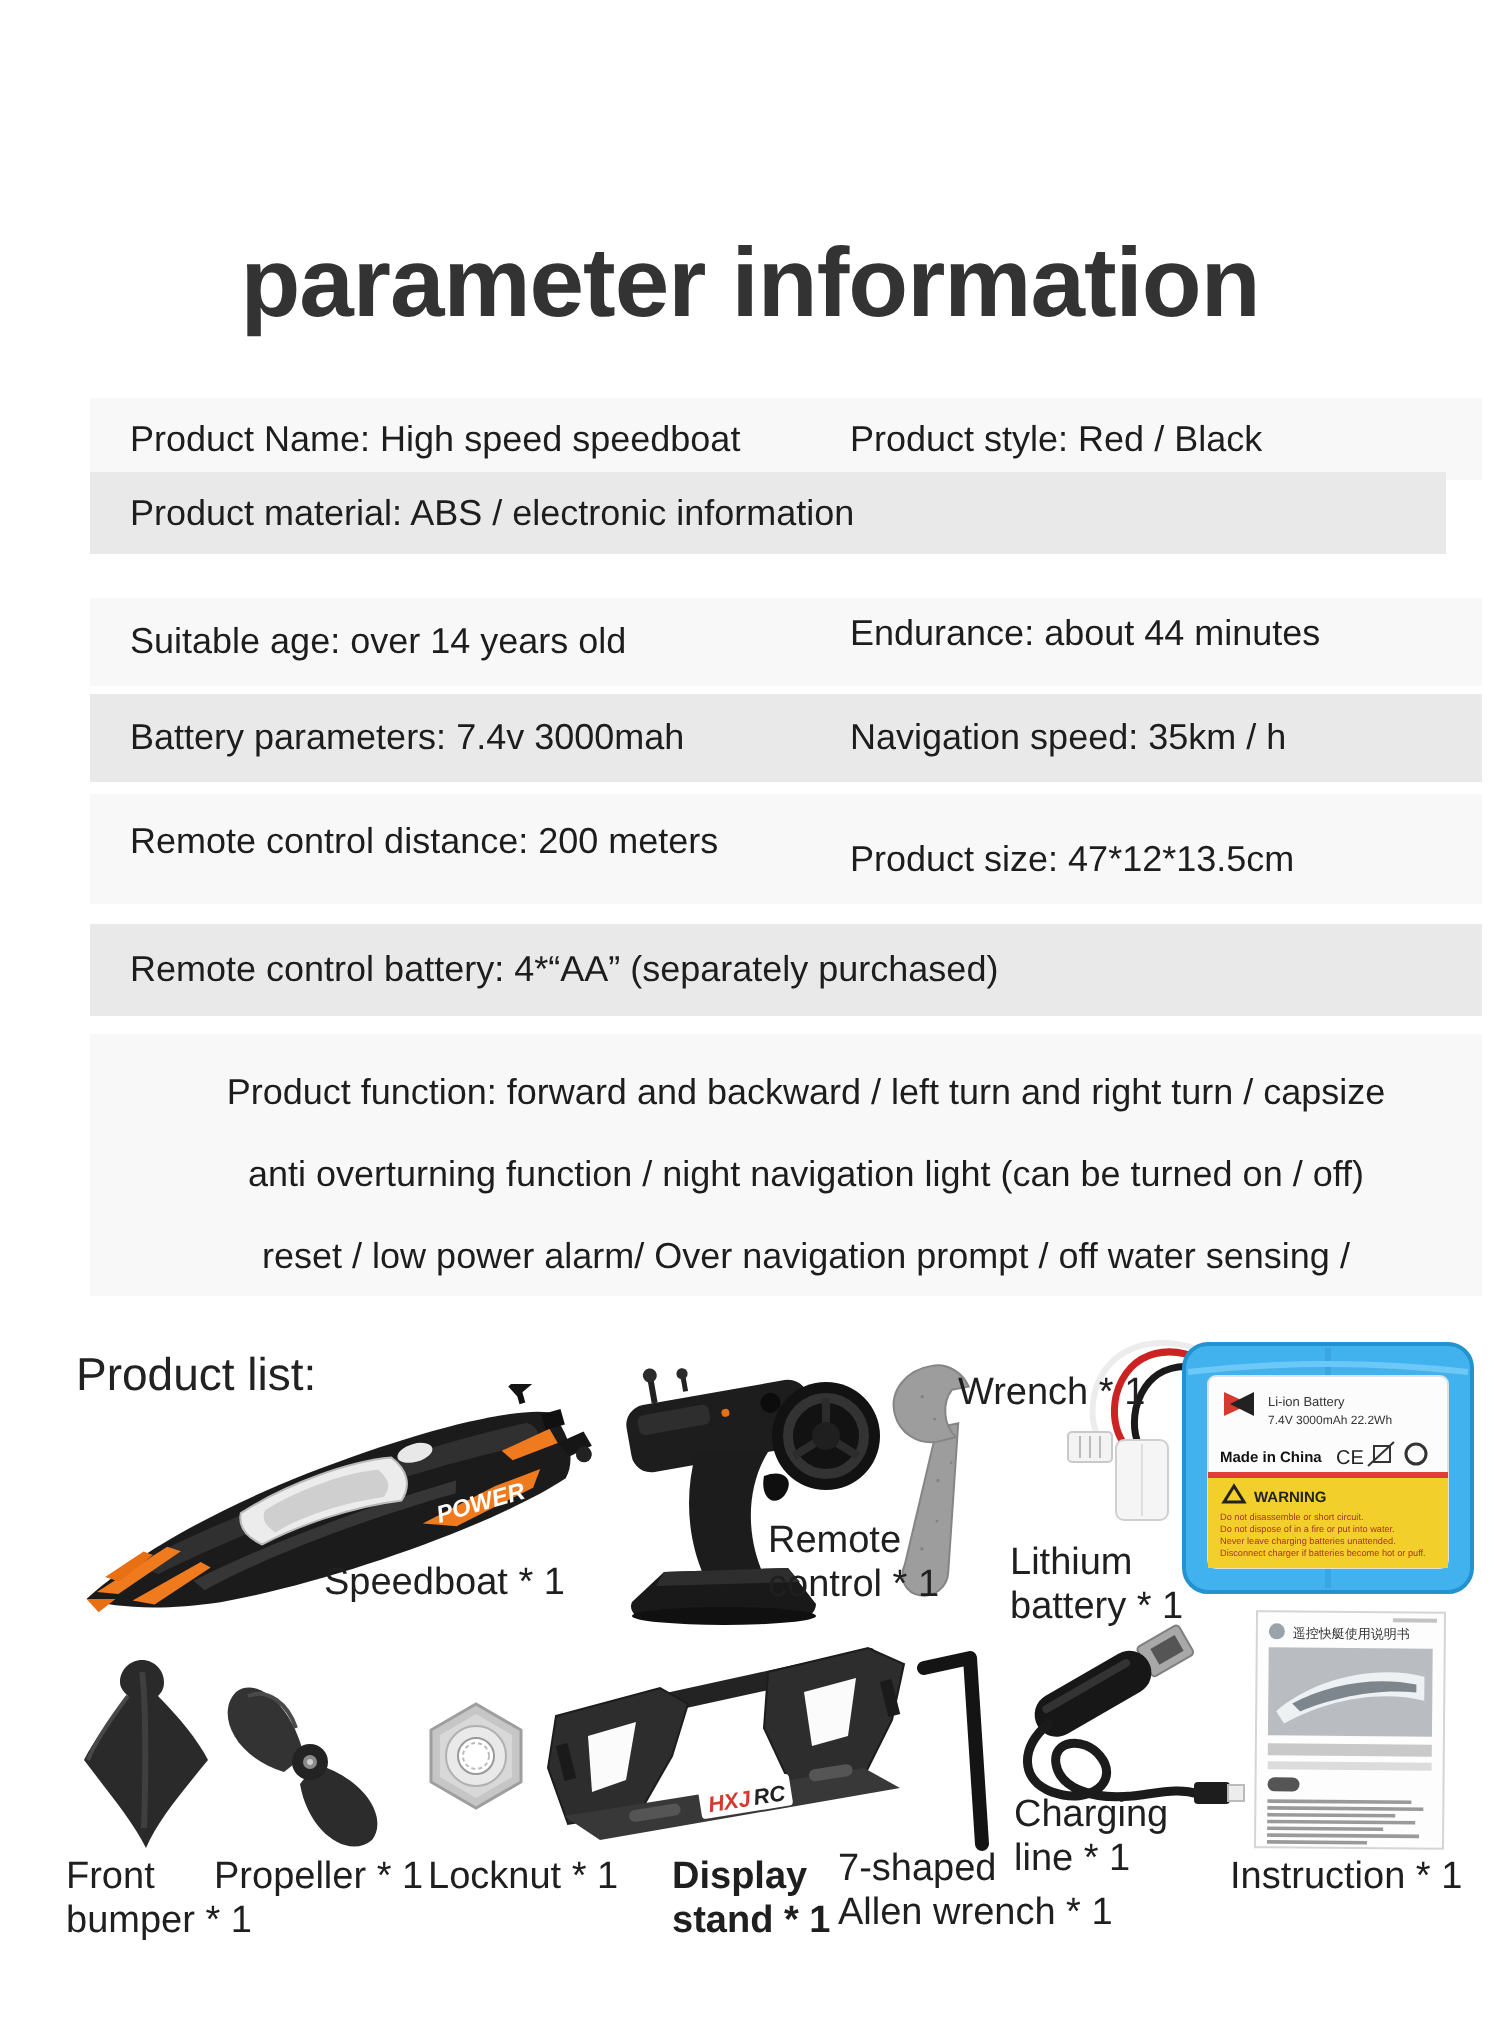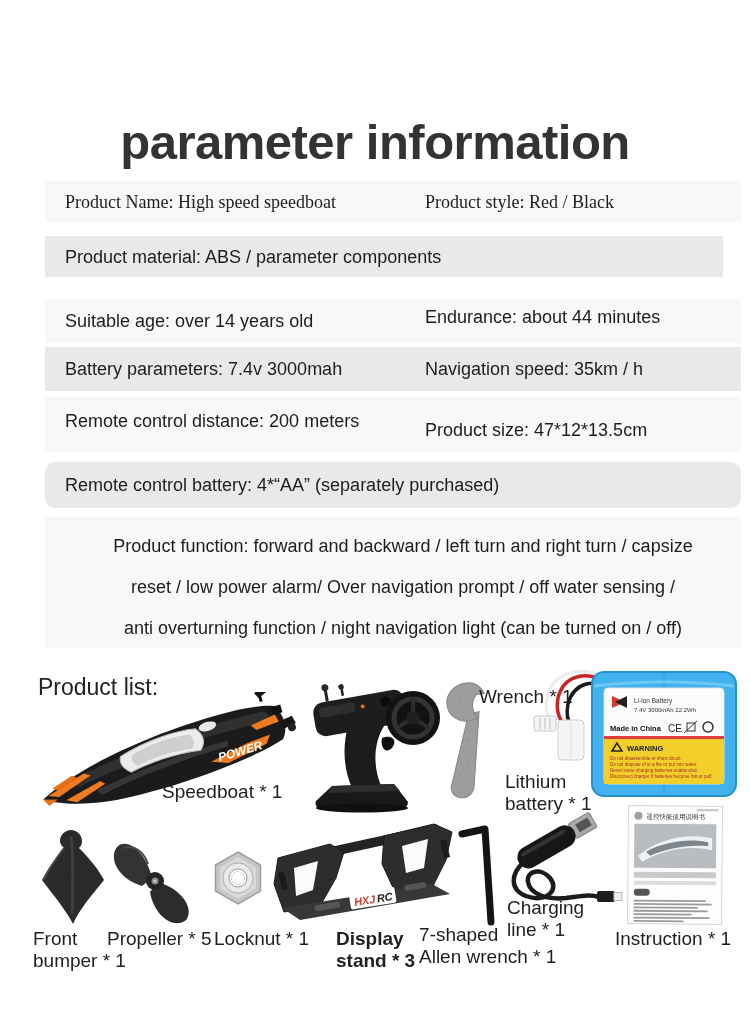--- a/index.html
+++ b/index.html
@@ -23,46 +23,46 @@
   .gfx{position:absolute;}
   svg text{font-family:"Liberation Sans",sans-serif;}
 </style>
 </head>
 <body>
 
 <div id="page">
 
   <div class="title">parameter information</div>
 
-  <div class="row light" style="top:181px;height:41px;font-family:Liberation Serif, serif;">
+  <div class="row light" style="top:199px;height:41px;">
     <span class="cell c1">Product Name: High speed speedboat</span>
     <span class="cell c2">Product style: Red / Black</span>
   </div>
   <div class="row gray" style="top:236px;height:41px;width:678px;">
-    <span class="cell c1">Product material: ABS / parameter components</span>
+    <span class="cell c1">Product material: ABS / electronic information</span>
   </div>
   <div class="row light" style="top:299px;height:44px;">
     <span class="cell c1">Suitable age: over 14 years old</span>
     <span class="cell c2 high">Endurance: about 44 minutes</span>
   </div>
   <div class="row gray" style="top:347px;height:44px;text-align:right;">
     <span class="cell c1">Battery parameters: 7.4v 3000mah</span>
     <span class="cell c2">Navigation speed: 35km / h</span>
   </div>
   <div class="row light" style="top:397px;height:55px;">
     <span class="cell c1 high2">Remote control distance: 200 meters</span>
     <span class="cell c2 low">Product size: 47*12*13.5cm</span>
   </div>
-  <div class="row gray" style="top:462px;height:46px;border-radius:10px;">
+  <div class="row gray" style="top:462px;height:46px;">
     <span class="cell c1">Remote control battery: 4*“AA” (separately purchased)</span>
   </div>
   <div class="row light fnrow" style="top:517px;height:122px;text-align:center;">
     <div class="fn-line">Product function: forward and backward / left turn and right turn / capsize</div>
+    <div class="fn-line">anti overturning function / night navigation light (can be turned on / off)</div>
     <div class="fn-line">reset / low power alarm/ Over navigation prompt / off water sensing /</div>
-    <div class="fn-line">anti overturning function / night navigation light (can be turned on / off)</div>
   </div>
 
   <div class="plist-heading">Product list:</div>
 
   <svg class="gfx" style="left:30px;top:692px;" width="272" height="128" viewBox="0 0 272 128">
     <g transform="rotate(-16 136 64)">
       <path d="M6,72 C30,60 70,48 130,42 C185,37 235,38 254,46 C261,56 261,72 253,80 C215,92 130,98 70,92 C40,88 18,80 6,72 Z" fill="#1b1b1b"></path>
       <path d="M34,62 C90,50 180,44 242,48 C247,52 247,56 243,59 C180,54 95,60 44,70 Z" fill="#303030"></path>
       <rect x="241" y="24" width="3" height="14" fill="#101010"></rect>
       <path d="M238,28 L248,23 L250,30 L241,34 Z" fill="#141414"></path>
@@ -236,40 +236,44 @@
         <rect x="8" y="111.6" width="58" height="1.8"></rect>
           <rect x="8" y="115" width="76" height="1.8"></rect>
         <rect x="8" y="118.4" width="50" height="1.8"></rect>
       </g>
     </g>
   </svg>
 
   <div class="item-label" style="left:162px;top:781px;">
     <div>Speedboat * 1</div>
   </div>
+  <div class="item-label" style="left:384px;top:760px;">
+    <div>Remote</div>
+    <div>control * 1</div>
+  </div>
   <div class="item-label" style="left:479px;top:686px;">
     <div>Wrench * 1</div>
   </div>
   <div class="item-label" style="left:505px;top:771px;">
     <div>Lithium</div>
     <div>battery * 1</div>
   </div>
   <div class="item-label" style="left:33px;top:928px;">
     <div>Front</div>
     <div>bumper * 1</div>
   </div>
   <div class="item-label" style="left:107px;top:928px;">
-    <div>Propeller * 5</div>
+    <div>Propeller * 1</div>
   </div>
   <div class="item-label" style="left:214px;top:928px;">
     <div>Locknut * 1</div>
   </div>
   <div class="item-label" style="left:336px;top:928px;font-weight:bold;">
     <div>Display</div>
-    <div>stand * 3</div>
+    <div>stand * 1</div>
   </div>
   <div class="item-label" style="left:419px;top:924px;">
     <div>7-shaped</div>
     <div>Allen wrench * 1</div>
   </div>
   <div class="item-label" style="left:507px;top:897px;">
     <div>Charging</div>
     <div>line * 1</div>
   </div>
   <div class="item-label" style="left:615px;top:928px;">

